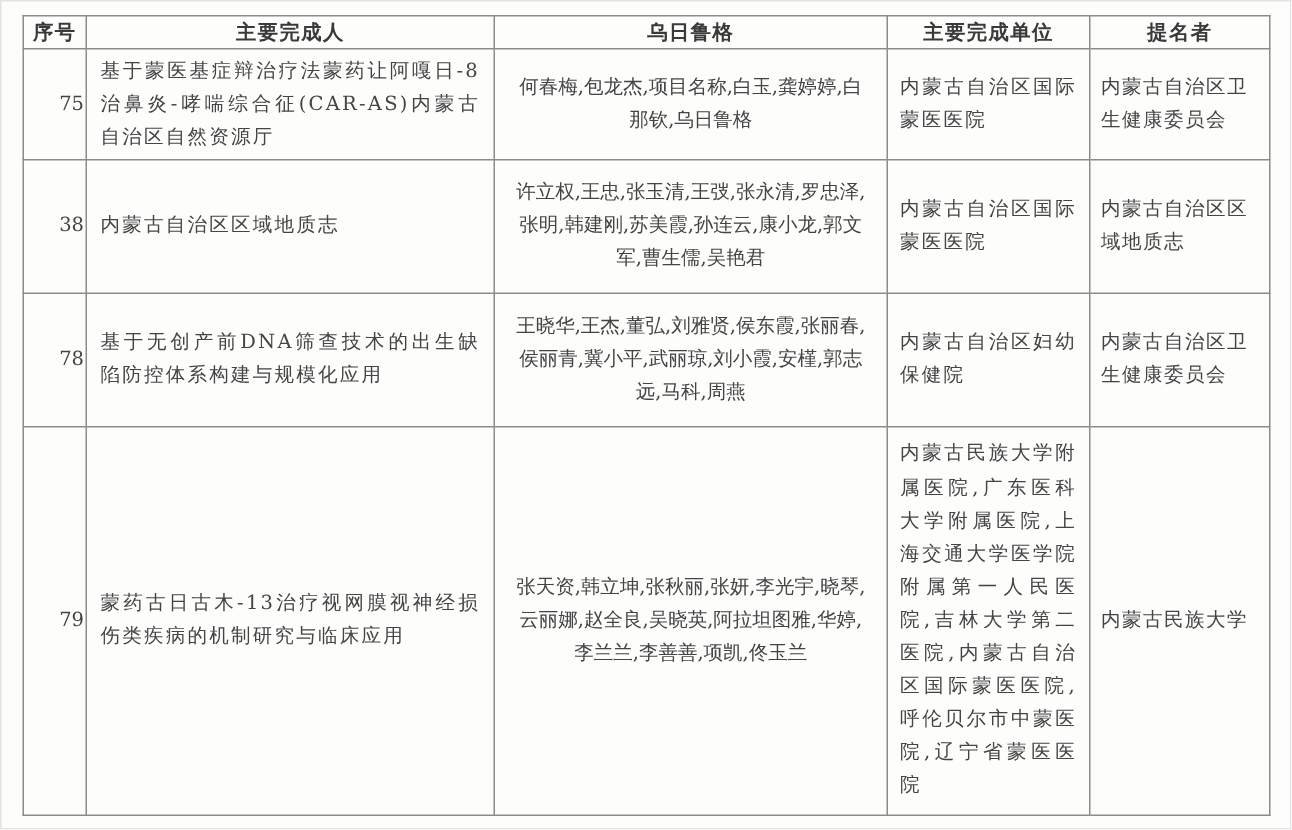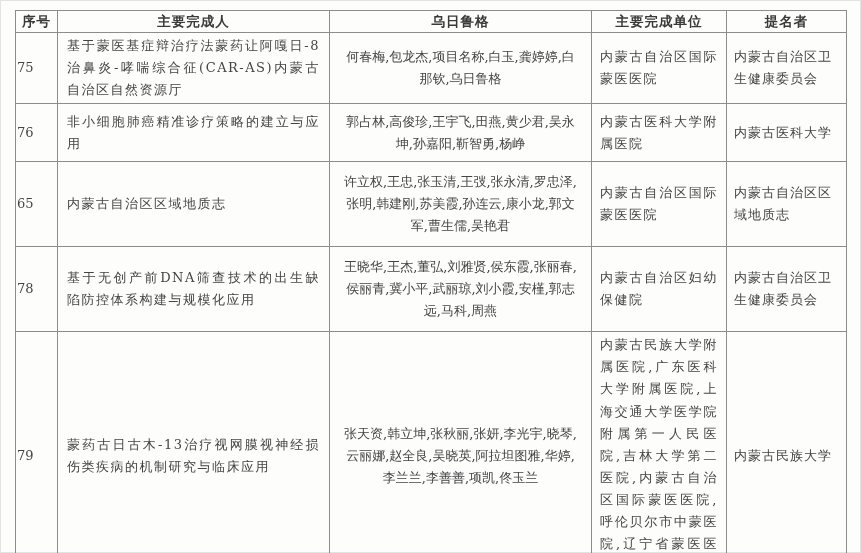--- a/index.html
+++ b/index.html
@@ -45,21 +45,21 @@
     line-height: 1.7;
     color: #444444;
   }
   .col-no    { width: 42px;  }
   .col-proj  { width: 272px; }
   .col-ppl   { width: 262px; }
   .col-unit  { width: 135px; }
   .col-nom   { width: 120px; }
 
   td.no {
-    text-align: left;
+    text-align: right;
   }
   td.proj {
     text-align: justify;
     text-justify: inter-character;
     padding: 2px 9px;
     letter-spacing: 1.5px;
   }
   td.ppl {
     text-align: center;
     padding: 2px 10px;
@@ -103,29 +103,22 @@
       </tr>
     </thead>
     <tbody>
       <tr class="r75">
         <td class="no">75</td>
         <td class="proj">基于蒙医基症辩治疗法蒙药让阿嘎日-8治鼻炎-哮喘综合征(CAR-AS)内蒙古自治区自然资源厅</td>
         <td class="ppl">何春梅,包龙杰,项目名称,白玉,龚婷婷,白那钦,乌日鲁格</td>
         <td class="unit">内蒙古自治区国际蒙医医院</td>
         <td class="nom">内蒙古自治区卫生健康委员会</td>
       </tr>
-      <tr class="r76">
-        <td class="no">76</td>
-        <td class="proj">非小细胞肺癌精准诊疗策略的建立与应用</td>
-        <td class="ppl">郭占林,高俊珍,王宇飞,田燕,黄少君,吴永坤,孙嘉阳,靳智勇,杨峥</td>
-        <td class="unit">内蒙古医科大学附属医院</td>
-        <td class="nom">内蒙古医科大学</td>
-      </tr>
       <tr class="r77">
-        <td class="no">65</td>
+        <td class="no">38</td>
         <td class="proj">内蒙古自治区区域地质志</td>
         <td class="ppl">许立权,王忠,张玉清,王弢,张永清,罗忠泽,张明,韩建刚,苏美霞,孙连云,康小龙,郭文军,曹生儒,吴艳君</td>
         <td class="unit">内蒙古自治区国际蒙医医院</td>
         <td class="nom">内蒙古自治区区域地质志</td>
       </tr>
       <tr class="r78">
         <td class="no">78</td>
         <td class="proj">基于无创产前DNA筛查技术的出生缺陷防控体系构建与规模化应用</td>
         <td class="ppl">王晓华,王杰,董弘,刘雅贤,侯东霞,张丽春,侯丽青,冀小平,武丽琼,刘小霞,安槿,郭志远,马科,周燕</td>
         <td class="unit">内蒙古自治区妇幼保健院</td>

